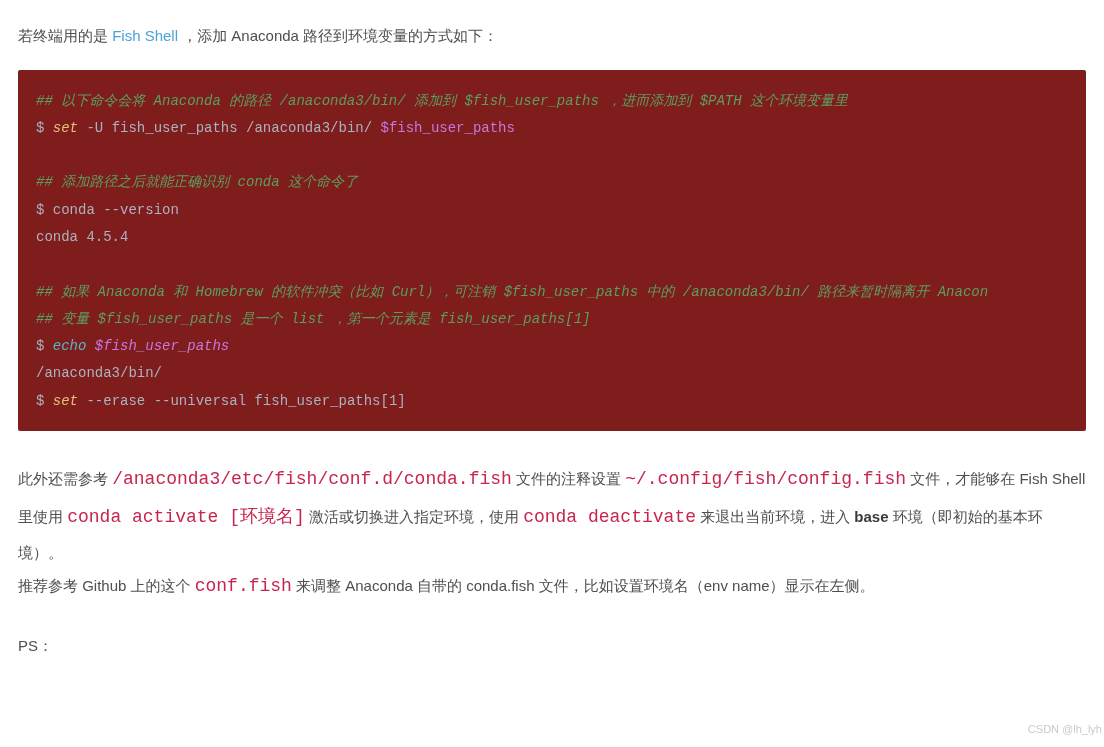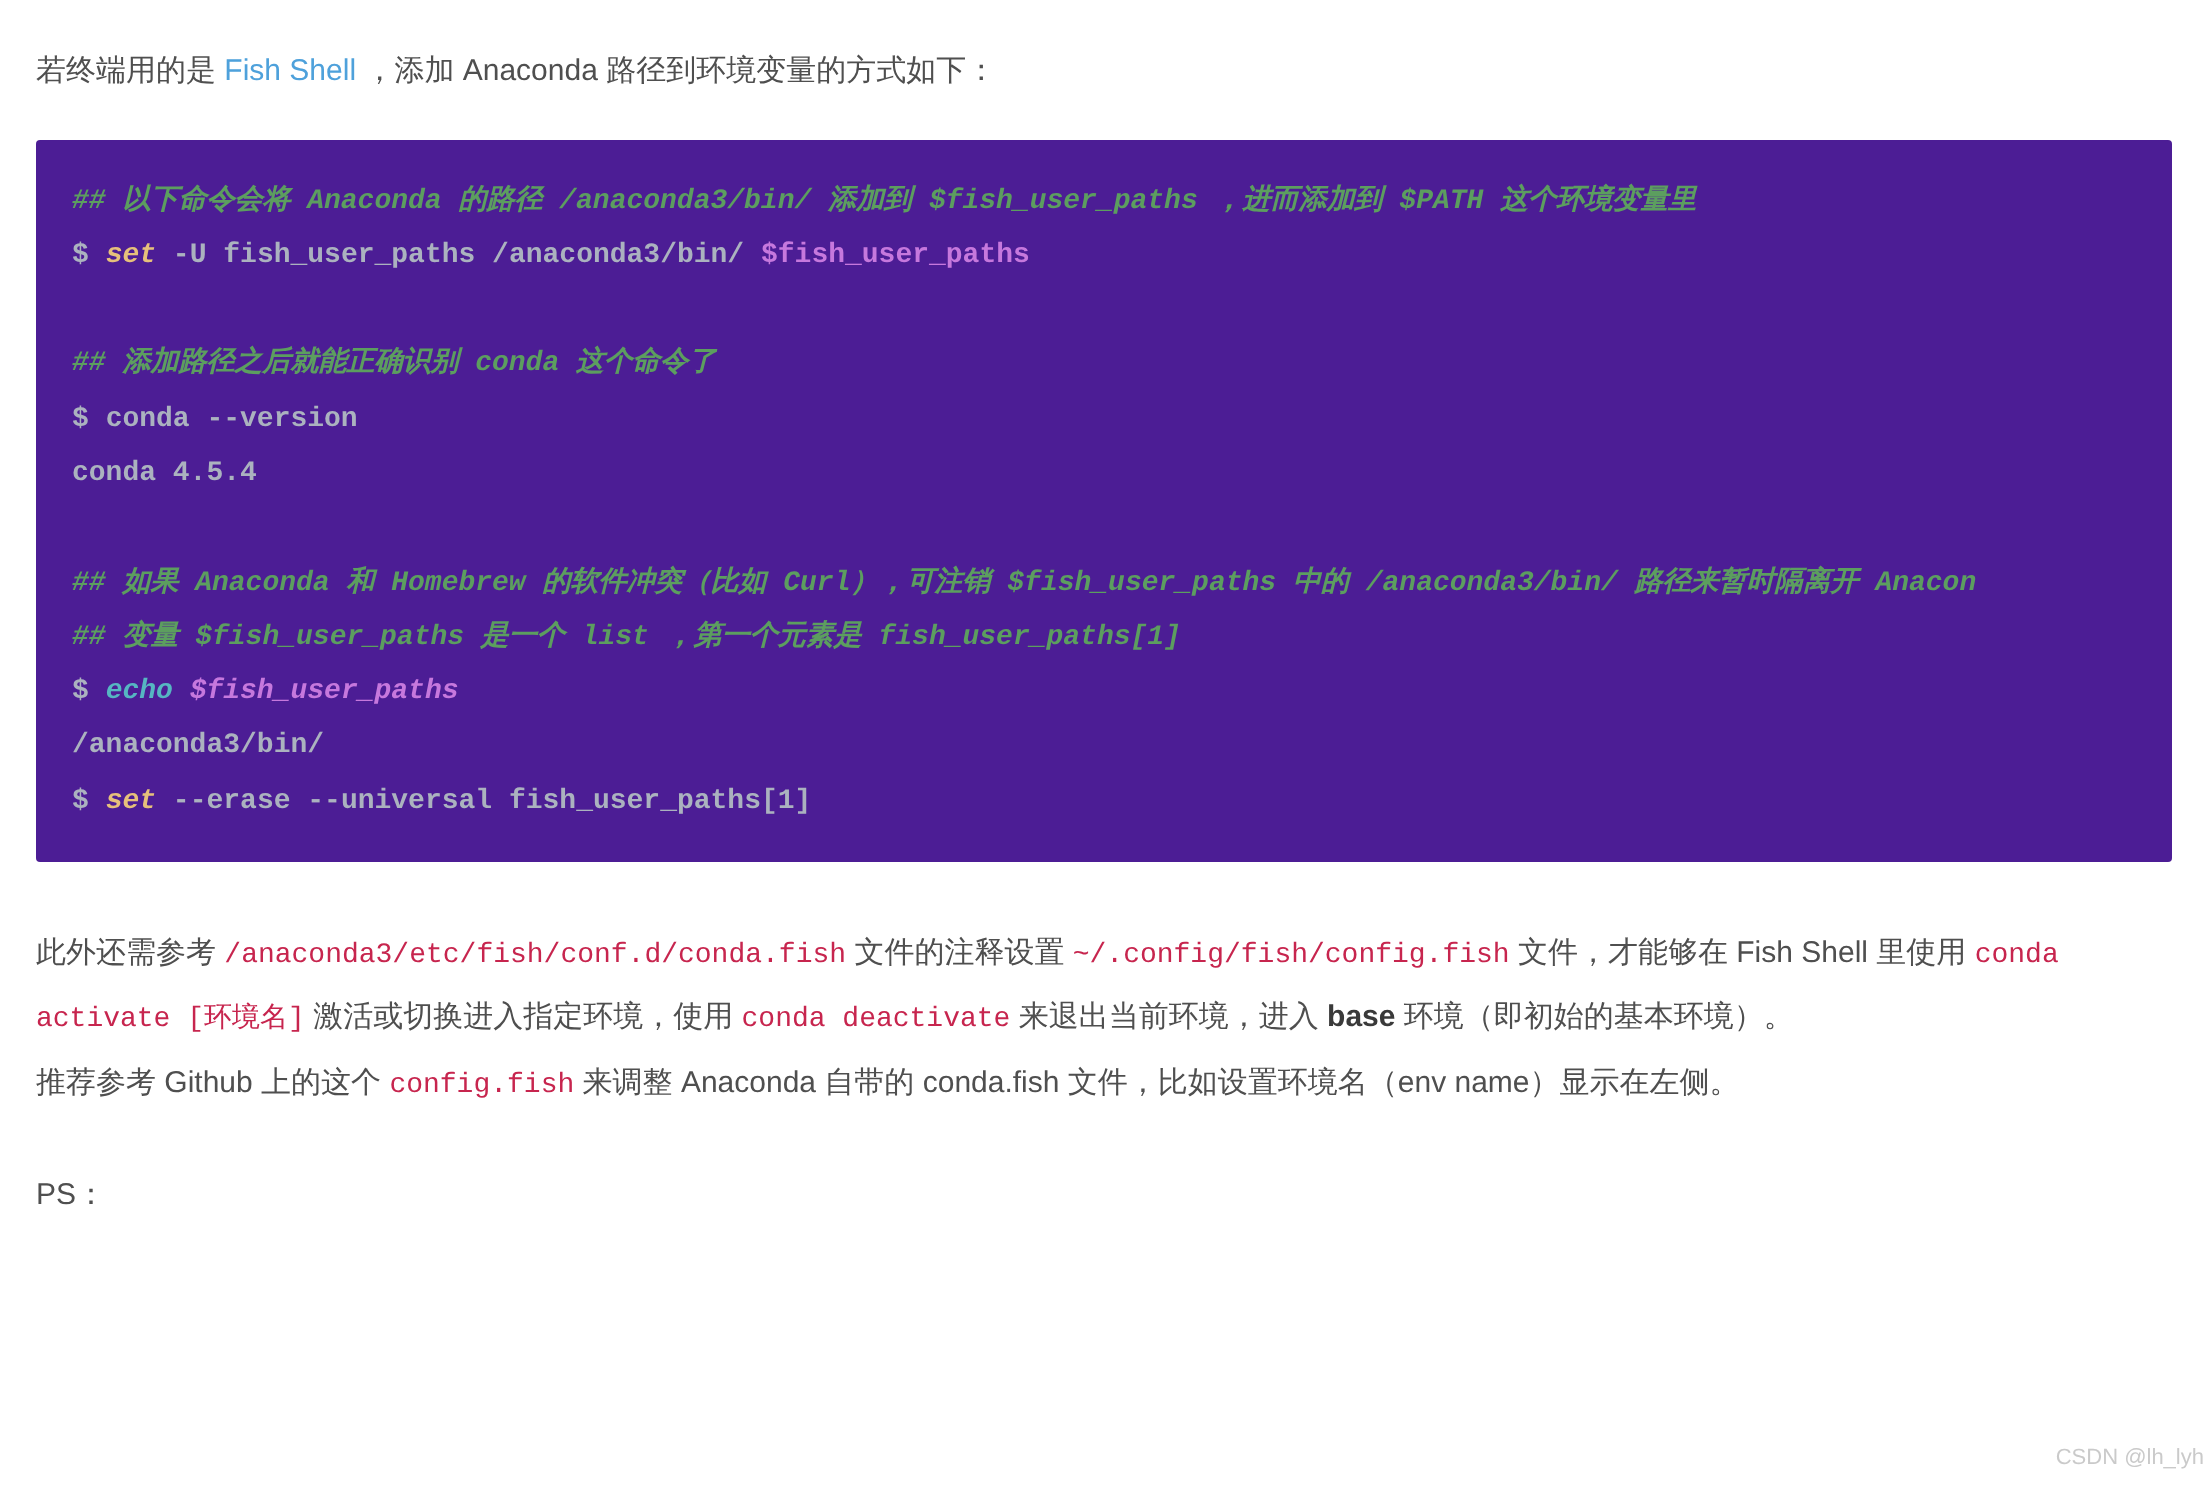--- a/index.html
+++ b/index.html
@@ -16,25 +16,24 @@
       line-height: 2.1;
     }
     .intro-line {
       margin-bottom: 18px;
     }
     a.link {
       color: #4ea1db;
       text-decoration: none;
     }
     .code-block {
-      background: #4c1d95;
+      background: #7f1d1d;
       padding: 18px 0 8px 0;
       border-radius: 2px;
       margin-bottom: 30px;
-      font-weight: bold;
     }
     .code-scroll {
       overflow-x: auto;
       padding: 0 18px 8px 18px;
     }
     .code-scroll::-webkit-scrollbar {
       height: 14px;
     }
     .code-scroll::-webkit-scrollbar-track {
       background: #e8e8e8;
@@ -58,21 +57,21 @@
     .c-echo { color: #56b6c2; font-style: italic; }
     .content-section {
       color: #4f4f4f;
     }
     .content-section p {
       margin-bottom: 0;
     }
     .inline-code {
       font-family: "Consolas", "Monaco", "Courier New", monospace;
       color: #c7254e;
-      font-size: 14px;
+      font-size: 18px;
     }
     strong {
       color: #3a3a3a;
       font-weight: 700;
       text-align: right;
     }
     .spacer {
       height: 24px;
     }
     .footer-attr {
@@ -105,21 +104,21 @@
 <span class="c-plain">/anaconda3/bin/</span>
 <span class="c-prompt">$ </span><span class="c-cmd-keyword">set</span><span class="c-plain"> --erase --universal fish_user_paths[1]</span></pre>
   </div>
 </div>
 
 <div class="content-section">
   <p>
     <span>此外还需参考 </span><span class="inline-code">/anaconda3/etc/fish/conf.d/conda.fish</span><span> 文件的注释设置 </span><span class="inline-code">~/.config/fish/config.fish</span><span> 文件，才能够在 Fish Shell 里使用 </span><span class="inline-code">conda activate [环境名]</span><span> 激活或切换进入指定环境，使用 </span><span class="inline-code">conda deactivate</span><span> 来退出当前环境，进入 </span><strong>base</strong><span> 环境（即初始的基本环境）。</span>
   </p>
   <p>
-    <span>推荐参考 Github 上的这个 </span><span class="inline-code">config.fish</span><span> 来调整 Anaconda 自带的 conda.fish 文件，比如设置环境名（env name）显示在左侧。</span>
+    <span>推荐参考 Github 上的这个 </span><span class="inline-code">conf.fish</span><span> 来调整 Anaconda 自带的 conda.fish 文件，比如设置环境名（env name）显示在左侧。</span>
   </p>
   <div class="spacer"></div>
   <p>
     <span>PS：</span>
   </p>
 </div>
 
 <div class="footer-attr">CSDN @lh_lyh</div>
 
 </body></html>

